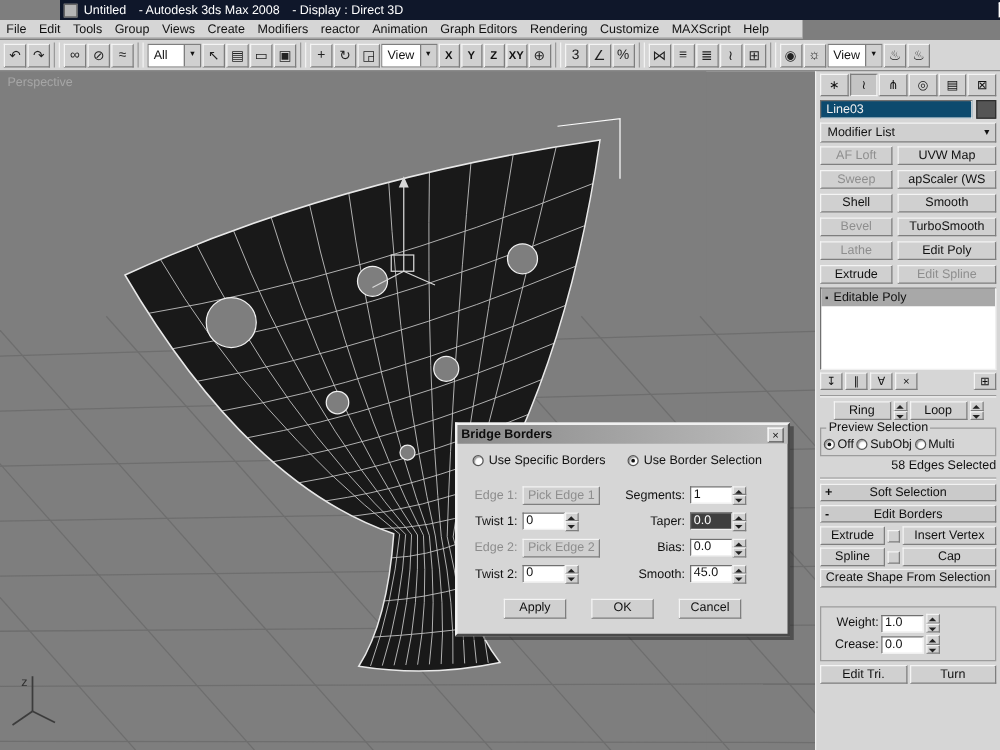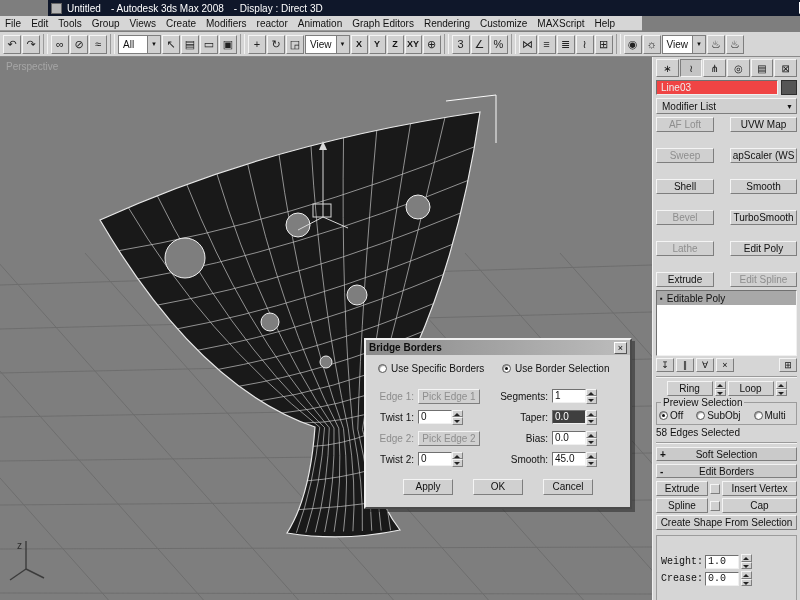--- a/index.html
+++ b/index.html
@@ -30,58 +30,58 @@
   .viewport{position:absolute;left:0;top:57px;width:565px;height:543px;background:#7e7e7e;}
   .viewport svg{position:absolute;left:0;top:0;}
   .vp-label{position:absolute;left:6px;top:4px;color:#a6a6a6;font-size:10px;z-index:2;}
 
   
   .cmdpanel{position:absolute;left:652px;top:57px;width:148px;height:543px;background:#d6d6d6;border-left:1px solid #f0f0f0;padding:2px 3px;overflow:hidden;}
   .tabs{display:flex;height:18px;margin-bottom:3px;gap:1px;}
   .tab{flex:1;background:#d0d0d0;border:1px solid;border-color:#f4f4f4 #7e7e7e #7e7e7e #f4f4f4;display:flex;align-items:center;justify-content:center;font-size:10px;}
   .tab.pressed{border-color:#7e7e7e #f4f4f4 #f4f4f4 #7e7e7e;background:#c4c4c4;}
   .name-row{display:flex;gap:3px;height:15px;margin-bottom:3px;}
-  .obj-name{flex:1;background:#ef4444;color:#efefef;border:1px solid;border-color:#707070 #f0f0f0 #f0f0f0 #707070;padding:1px 4px;}
+  .obj-name{flex:1;background:#0c4a6e;color:#efefef;border:1px solid;border-color:#707070 #f0f0f0 #f0f0f0 #707070;padding:1px 4px;}
   .color-swatch{width:16px;height:15px;background:#555;border:1px solid #2e2e2e;flex:none;}
   .modlist{height:16px;display:flex;align-items:center;justify-content:space-between;background:#d0d0d0;border:1px solid;border-color:#f4f4f4 #7e7e7e #7e7e7e #f4f4f4;padding:0 3px 0 5px;margin-bottom:3px;}
   .dd-arrow{font-size:7px;}
-  .modgrid{display:grid;grid-template-columns:58px 1fr;gap:16px;margin-bottom:3px;}
+  .modgrid{display:grid;grid-template-columns:58px 1fr;gap:4px;margin-bottom:3px;}
   .btn{background:#d0d0d0;border:1px solid;border-color:#f4f4f4 #7e7e7e #7e7e7e #f4f4f4;text-align:center;font-size:10px;height:15px;line-height:13px;overflow:hidden;white-space:nowrap;}
   .btn.dis{color:#8e8e8e;}
   .stack{height:66px;background:#fff;border:1px solid;border-color:#707070 #f0f0f0 #f0f0f0 #707070;margin-bottom:2px;overflow:hidden;}
   .stack-item{height:14px;display:flex;align-items:center;gap:4px;padding:0 3px;}
   .stack-item.sel{background:#a8a8a8;}
   .st-ic{font-size:8px;}
   .stackbar{display:flex;gap:2px;height:15px;margin-bottom:2px;}
   .sb-icon{width:18px;height:14px;background:#d0d0d0;border:1px solid;border-color:#f4f4f4 #7e7e7e #7e7e7e #f4f4f4;display:flex;align-items:center;justify-content:center;font-size:9px;}
   .sb-icon:last-child{margin-left:auto;}
   .divider{height:2px;border-top:1px solid #9a9a9a;border-bottom:1px solid #f2f2f2;margin:3px 0;}
   .rl-row{display:flex;gap:2px;align-items:center;justify-content:center;margin:2px 0;}
   .rl-row .btn{width:46px;flex:none;}
   .spin{display:inline-flex;flex-direction:column;width:11px;height:15px;flex:none;}
   .spin i{flex:1;background:#d0d0d0;border:1px solid;border-color:#f4f4f4 #7e7e7e #7e7e7e #f4f4f4;position:relative;}
   .spin i::after{content:"";position:absolute;left:1px;top:2px;border-left:3px solid transparent;border-right:3px solid transparent;}
   .spin i.su::after{border-bottom:3px solid #222;}
   .spin i.sd::after{border-top:3px solid #222;}
   .psel{position:relative;border:1px solid #9c9c9c;margin:6px 0 2px;padding:7px 2px 3px;}
   .psel-title{position:absolute;top:-6px;left:4px;background:#d6d6d6;padding:0 2px;}
-  .psel-opts{display:flex;gap:13px;align-items:center;}
+  .psel-opts{display:flex;gap:2px;align-items:center;}
   .ps-opt{display:flex;align-items:center;gap:2px;}
   .radio{width:9px;height:9px;border-radius:50%;background:#fff;border:1px solid #555;box-shadow:inset 1px 1px 1px #999;position:relative;flex:none;}
   .radio.sel::after{content:"";position:absolute;left:2px;top:2px;width:3px;height:3px;border-radius:50%;background:#111;}
-  .selstatus{text-align:left;height:12px;margin:2px 0;}
+  .selstatus{text-align:right;height:12px;margin:2px 0;}
   .rollout{position:relative;height:14px;background:#cacaca;border:1px solid;border-color:#f2f2f2 #7e7e7e #7e7e7e #f2f2f2;display:flex;align-items:center;justify-content:center;margin-top:3px;}
   .rollout .pm{position:absolute;left:3px;font-weight:bold;}
   .eb-rows{margin-top:3px;}
   .eb-row{display:flex;gap:2px;align-items:center;margin-bottom:2px;}
   .eb-l{flex:0 0 52px;}
   .eb-r{flex:1;}
   .sbox{width:10px;height:10px;background:#d0d0d0;border:1px solid;border-color:#f4f4f4 #7e7e7e #7e7e7e #f4f4f4;flex:none;}
   .wide{width:100%;margin-top:1px;}
-  .wc-group{border:1px solid #9c9c9c;padding:16px 4px;margin:5px 0 3px;font-family:Liberation Mono, monospace;}
+  .wc-group{border:1px solid #9c9c9c;padding:3px 4px;margin:15px 0 3px;}
   .wc-row{display:flex;align-items:center;gap:2px;margin:2px 0;}
   .wc-label{width:42px;text-align:right;}
   .field{background:#fff;border:1px solid;border-color:#707070 #f0f0f0 #f0f0f0 #707070;padding:0 2px;height:14px;line-height:12px;}
   .wc-row .field{width:34px;}
   .bottom-btns{display:flex;gap:2px;}
   .bottom-btns .btn{flex:1;}
 
   
   .dialog{position:absolute;left:364px;top:338px;width:268px;height:171px;background:#d6d6d6;border:2px solid;border-color:#f0f0f0 #4a4a4a #4a4a4a #f0f0f0;box-shadow:3px 3px 0 rgba(25,25,25,0.45);z-index:10;}
   .dlg-title{height:15px;background:linear-gradient(90deg,#8a8a8a,#bdbdbd);display:flex;align-items:center;padding:0 3px;font-weight:bold;color:#0d0d0d;}

